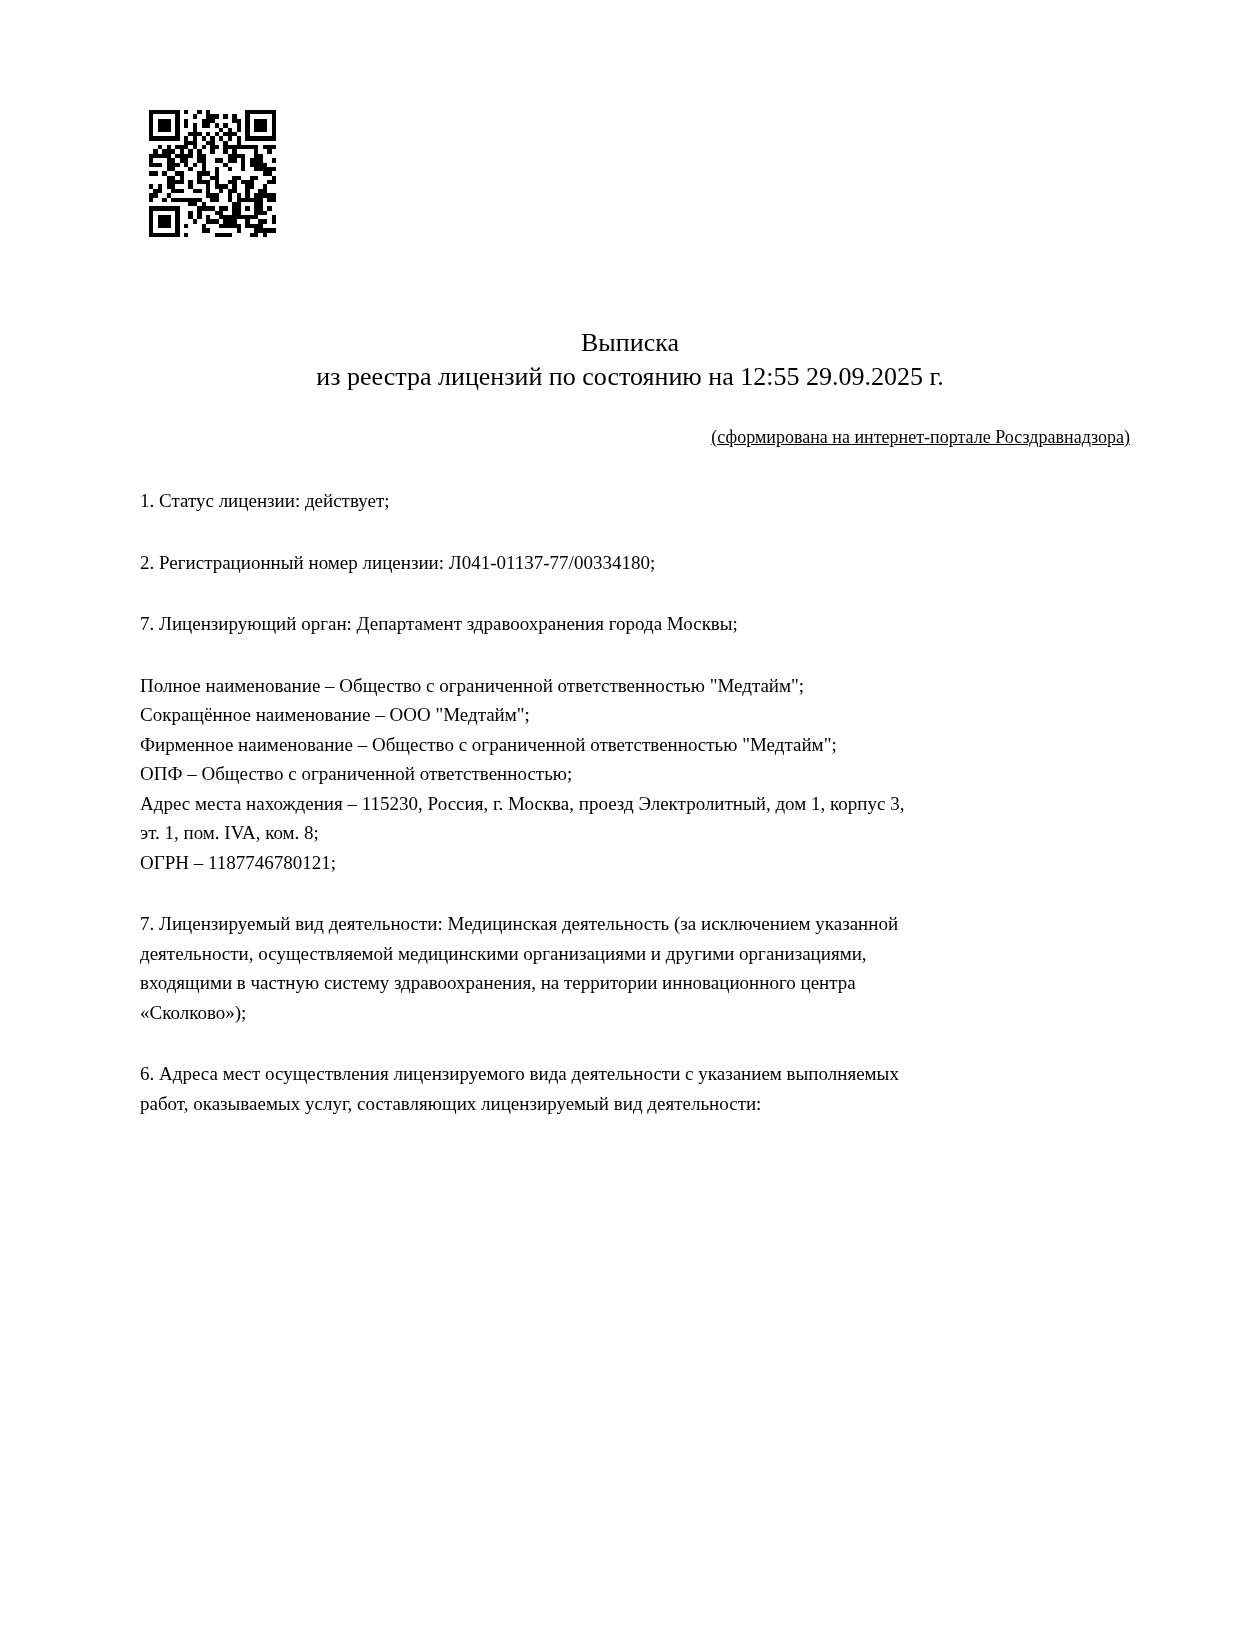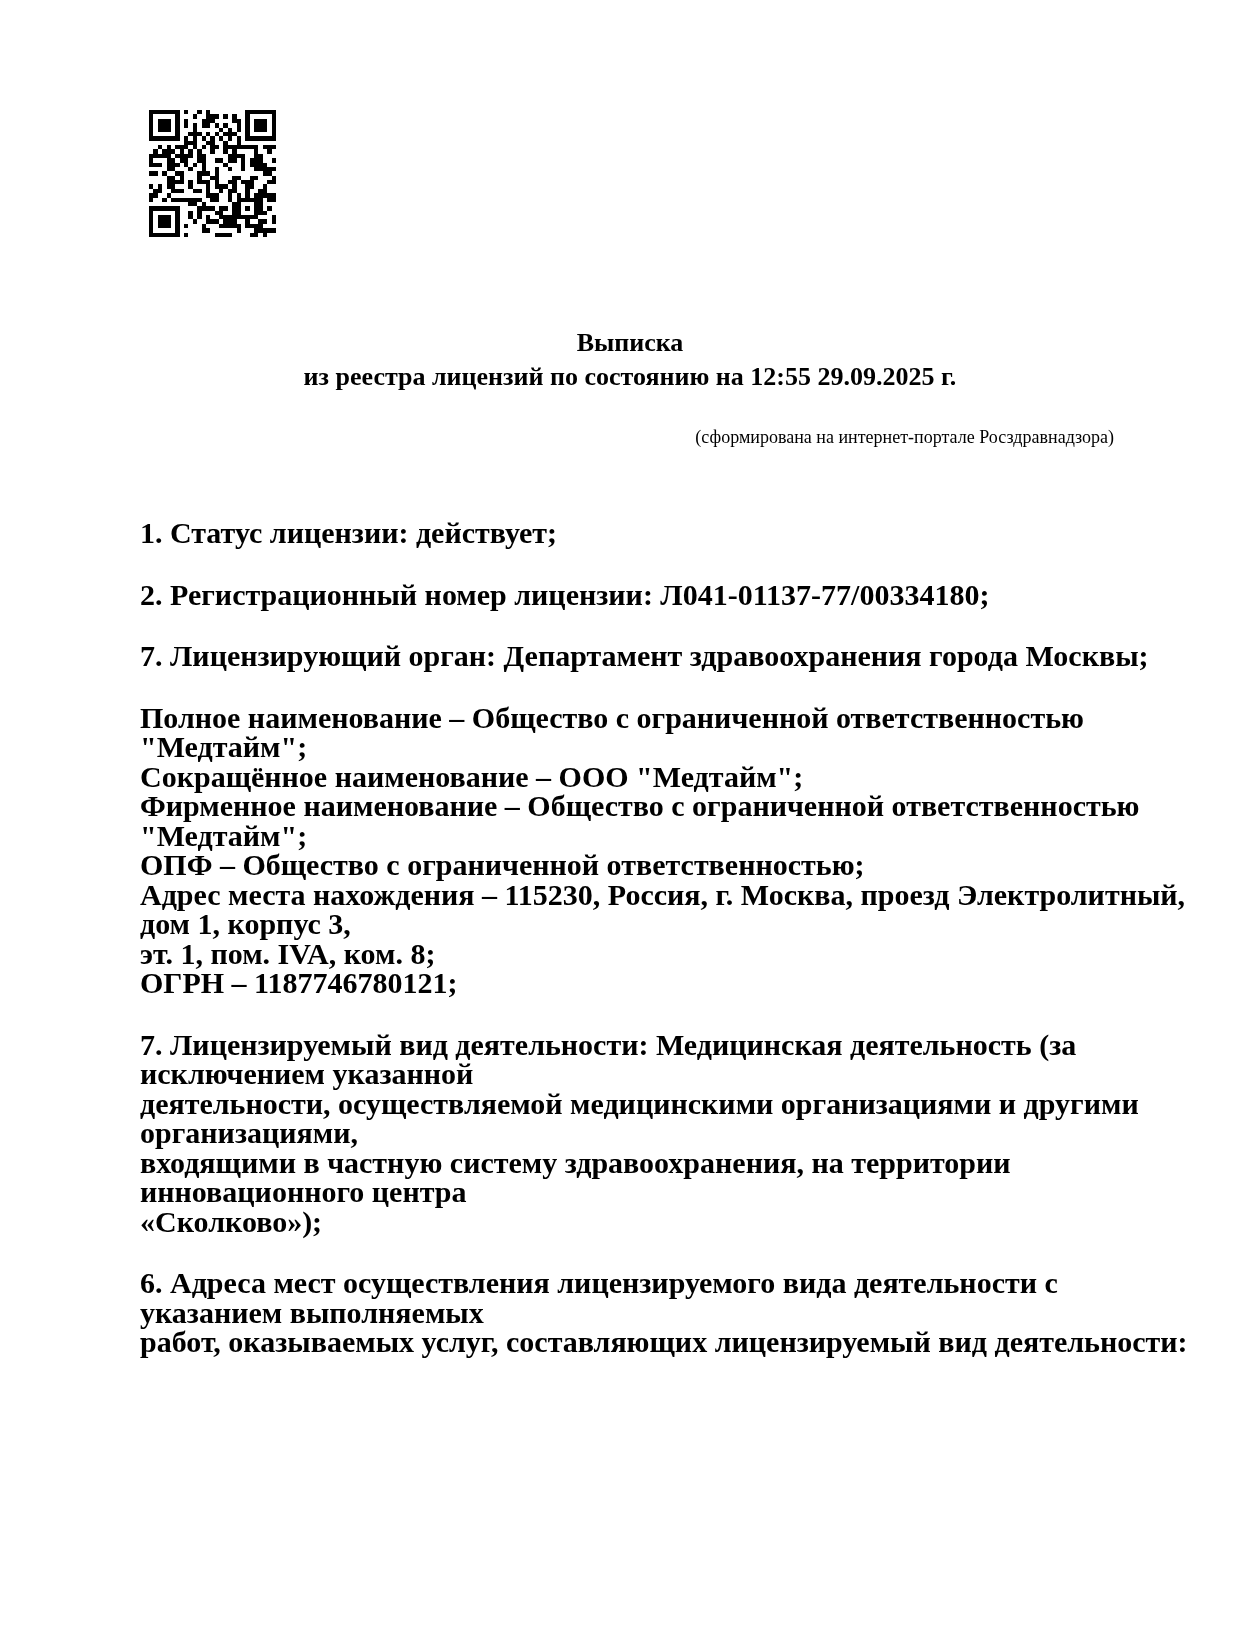--- a/index.html
+++ b/index.html
@@ -20,43 +20,43 @@
     height: 127px;
   }
   .qr-wrap svg { display: block; width: 100%; height: 100%; }
   .doc-title {
     position: absolute;
     left: 140px;
     width: 980px;
     top: 326px;
     margin: 0;
     font-size: 26px;
-    font-weight: 700;
+    font-weight: 400;
     line-height: 34px;
     text-align: center;
     white-space: pre-line;
   }
   .doc-subtitle {
     position: absolute;
-    left: 136px;
+    left: 152px;
     width: 978px;
     top: 425px;
     font-size: 18px;
     line-height: 25px;
     text-align: right;
     white-space: pre-line;
+    text-decoration: underline;
   }
   .doc-body {
     position: absolute;
     left: 140px;
-    top: 518px;
+    top: 486px;
     width: 1060px;
-    font-size: 30px;
+    font-size: 19px;
     line-height: 29.5px;
-    font-weight: bold;
   }
   .doc-body p {
     margin: 32px 0 0 0;
     white-space: pre-line;
   }
   .doc-body p:first-child { margin-top: 0; }
 </style>
 </head>
 <body>
 

